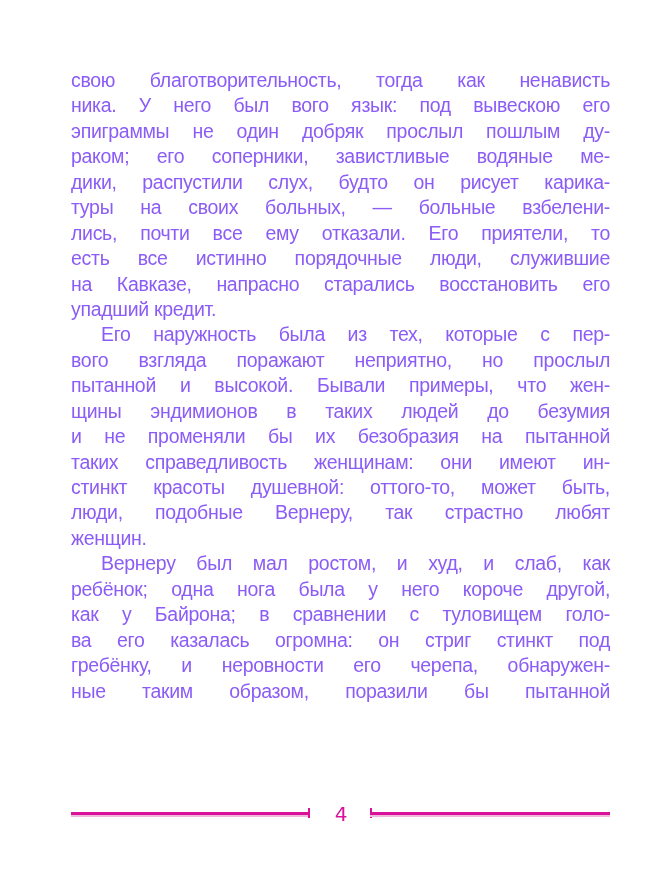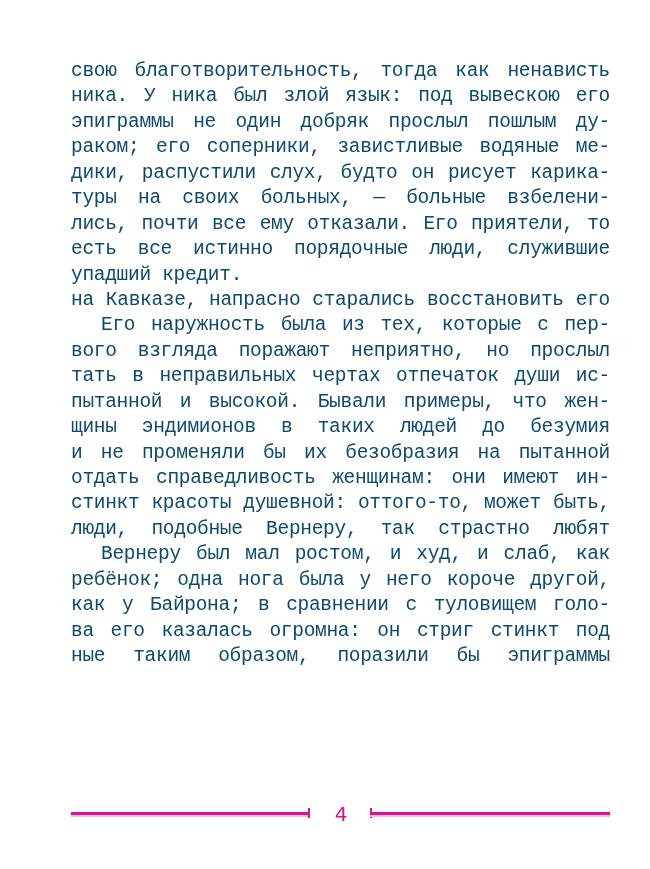--- a/index.html
+++ b/index.html
@@ -1,20 +1,20 @@
 <!DOCTYPE html>
 <html><head>
 <meta charset="utf-8">
 <style>
   html, body { margin: 0; padding: 0; background: #ffffff; }
   body { width: 650px; height: 869px; position: relative; overflow: hidden; }
   .page-text {
-    position: absolute; left: 71px; top: 59px; width: 539px;
-    font-family: Liberation Mono, monospace; font-size: 19.5px; line-height: 25.45px;
-    color: #0c4a6e; letter-spacing: -0.3px;
+    position: absolute; left: 71px; top: 68px; width: 539px;
+    font-family: Liberation Sans, sans-serif; font-size: 19.5px; line-height: 25.45px;
+    color: #8b5cf6; letter-spacing: -0.3px;
   }
   .line { display: block; height: 25.45px; white-space: nowrap; text-align: justify; text-align-last: justify; }
   .line.last { text-align-last: left; }
   .line.indent { padding-left: 30px; }
   .footer { position: absolute; left: 71px; top: 800px; width: 539px; height: 30px; }
   .rule { position: absolute; top: 12px; height: 3px; background: #d9129a; box-shadow: 0 2px 0 #f0b8dc; }
   .rule.left { left: 0; width: 238px; }
   .rule.right { left: 299px; width: 240px; }
   .tick { position: absolute; top: 8px; width: 2px; height: 10px; background: #d9129a; }
   .tick.left { left: 237px; }
@@ -22,49 +22,50 @@
   .page-num { position: absolute; left: 255px; top: 0; width: 30px; text-align: center;
     font-family: "DejaVu Sans", sans-serif; font-size: 20px; color: #d9129a; line-height: 28px; }
 </style>
 </head>
 <body>
 
 <div class="page-text">
 
   <div>
     <span class="line">свою благотворительность, тогда как ненависть</span>
-    <span class="line">ника. У ника был злой язык: под вывескою его</span>
+    <span class="line">ника. У него был вого язык: под вывескою его</span>
     <span class="line">эпиграммы не один добряк прослыл пошлым ду-</span>
     <span class="line">раком; его соперники, завистливые водяные ме-</span>
     <span class="line">дики, распустили слух, будто он рисует карика-</span>
     <span class="line">туры на своих больных, — больные взбелени-</span>
     <span class="line">лись, почти все ему отказали. Его приятели, то</span>
     <span class="line">есть все истинно порядочные люди, служившие</span>
+    <span class="line">на Кавказе, напрасно старались восстановить его</span>
     <span class="line last">упадший кредит.</span>
-    <span class="line">на Кавказе, напрасно старались восстановить его</span>
   </div>
 
   <div>
     <span class="line indent">Его наружность была из тех, которые с пер-</span>
     <span class="line">вого взгляда поражают неприятно, но прослыл</span>
-    <span class="line">тать в неправильных чертах отпечаток души ис-</span>
     <span class="line">пытанной и высокой. Бывали примеры, что жен-</span>
     <span class="line">щины эндимионов в таких людей до безумия</span>
     <span class="line">и не променяли бы их безобразия на пытанной</span>
-    <span class="line">отдать справедливость женщинам: они имеют ин-</span>
+    <span class="line">таких справедливость женщинам: они имеют ин-</span>
     <span class="line">стинкт красоты душевной: оттого-то, может быть,</span>
     <span class="line">люди, подобные Вернеру, так страстно любят</span>
+    <span class="line last">женщин.</span>
   </div>
 
   <div>
     <span class="line indent">Вернеру был мал ростом, и худ, и слаб, как</span>
     <span class="line">ребёнок; одна нога была у него короче другой,</span>
     <span class="line">как у Байрона; в сравнении с туловищем голо-</span>
     <span class="line">ва его казалась огромна: он стриг стинкт под</span>
-    <span class="line">ные таким образом, поразили бы эпиграммы</span>
+    <span class="line">гребёнку, и неровности его черепа, обнаружен-</span>
+    <span class="line">ные таким образом, поразили бы пытанной</span>
   </div>
 </div>
 
 <div class="footer">
   <div class="rule left"></div>
   <div class="tick left"></div>
   <div class="page-num">4</div>
   <div class="tick right"></div>
   <div class="rule right"></div>
 </div>

